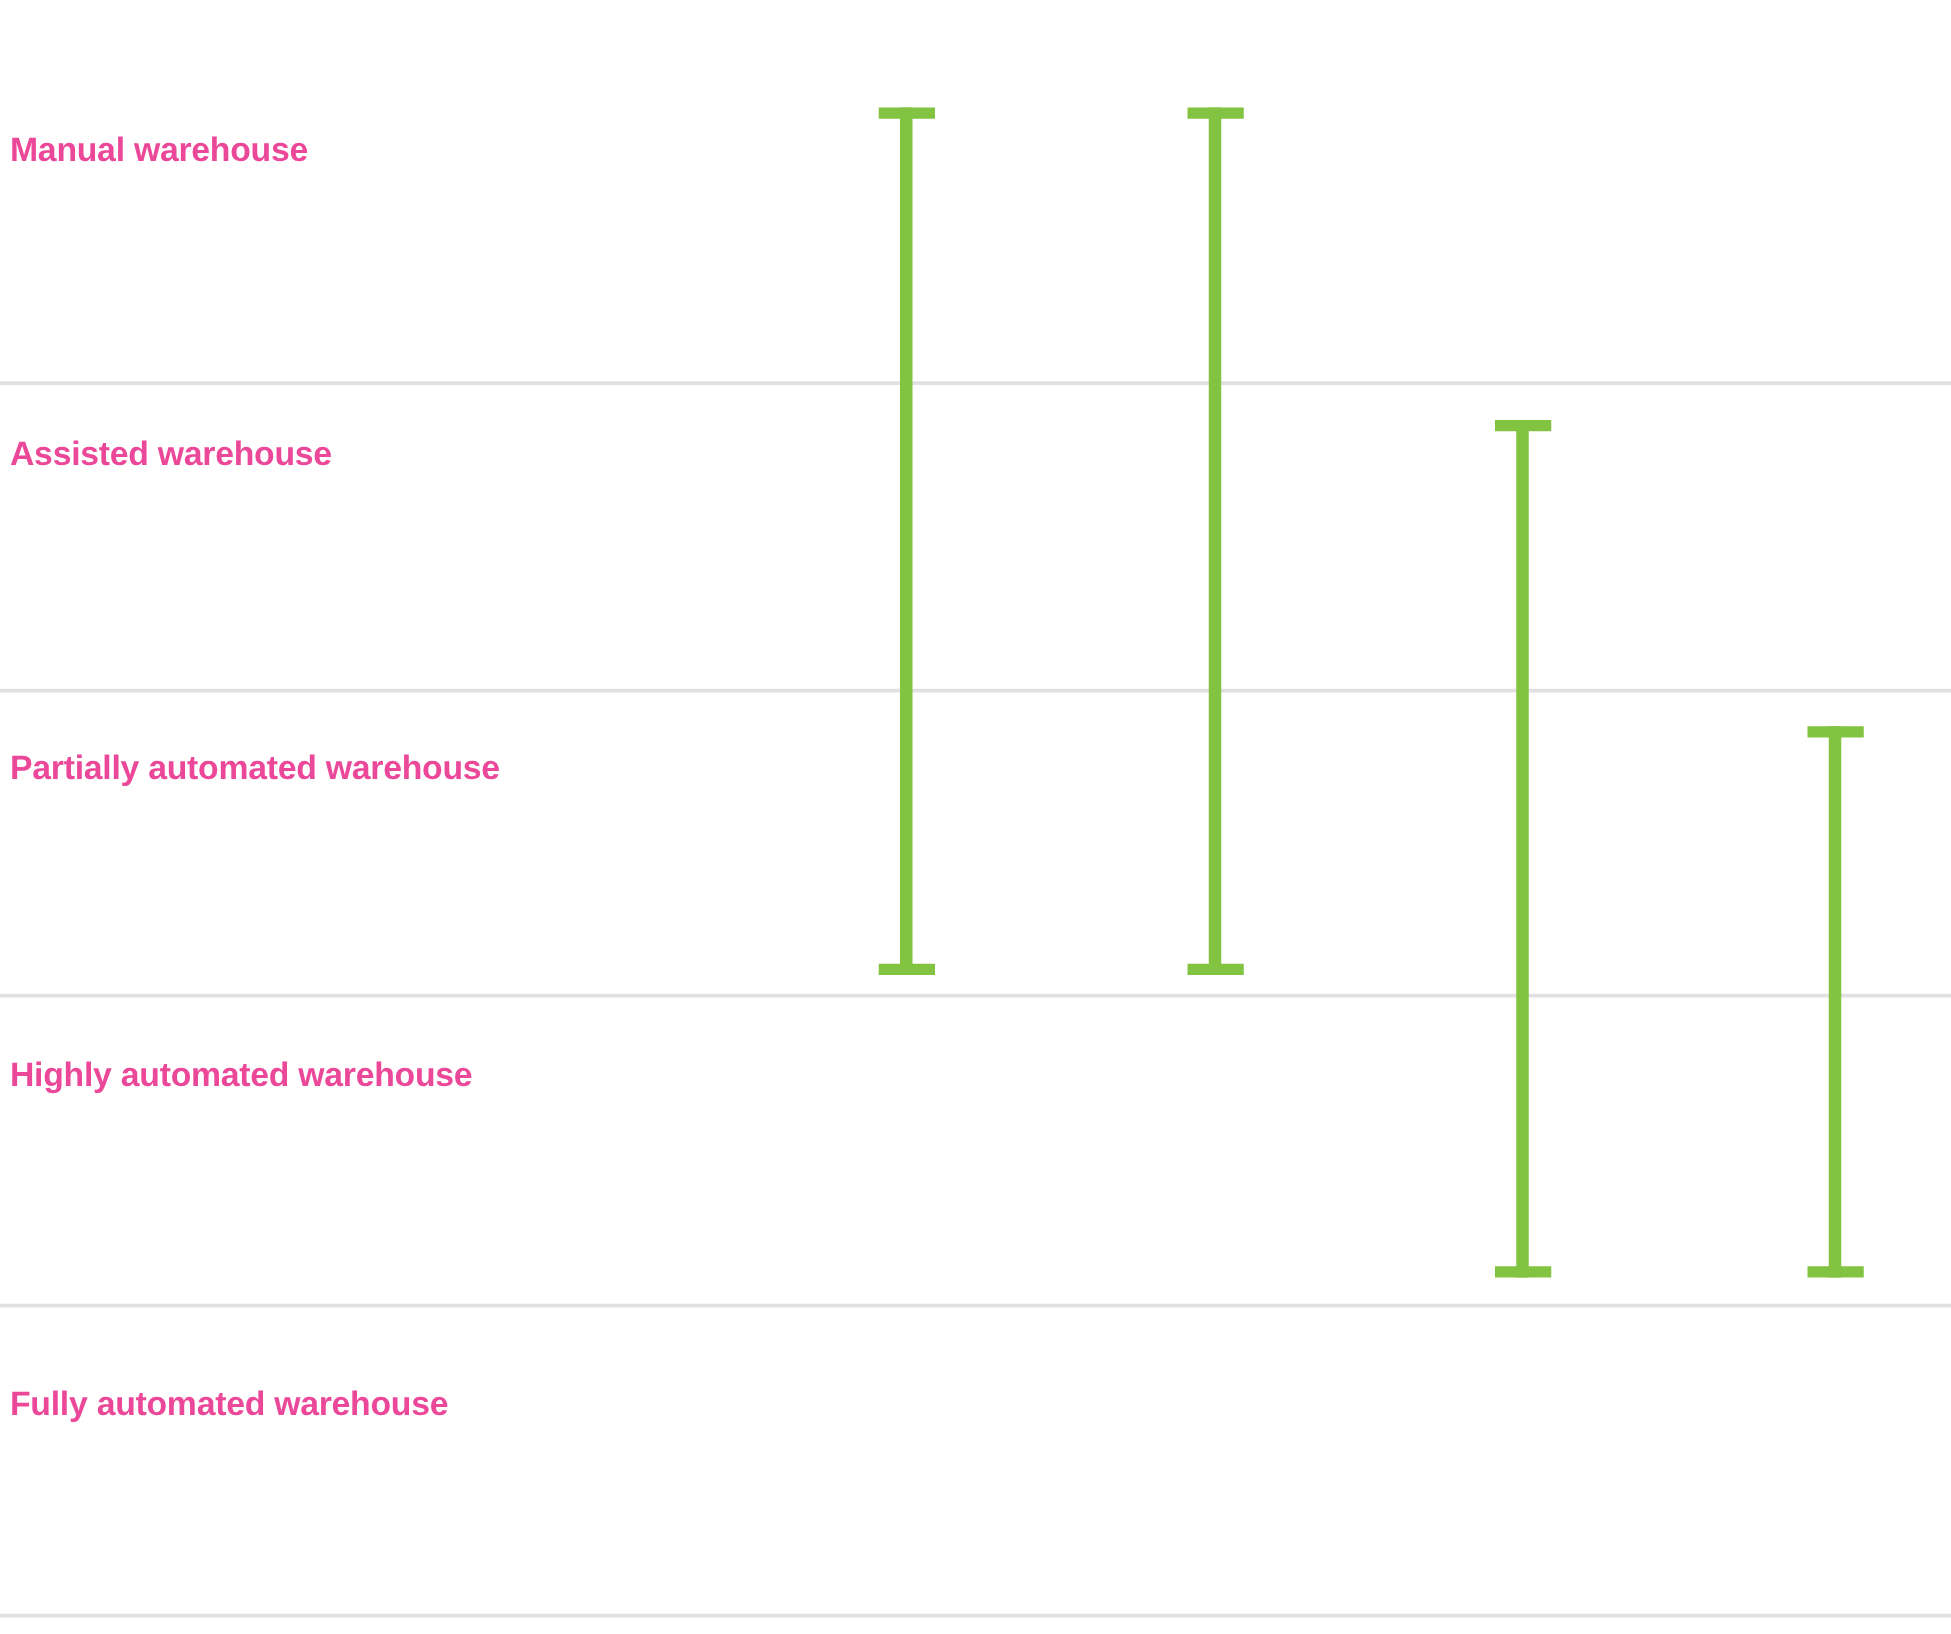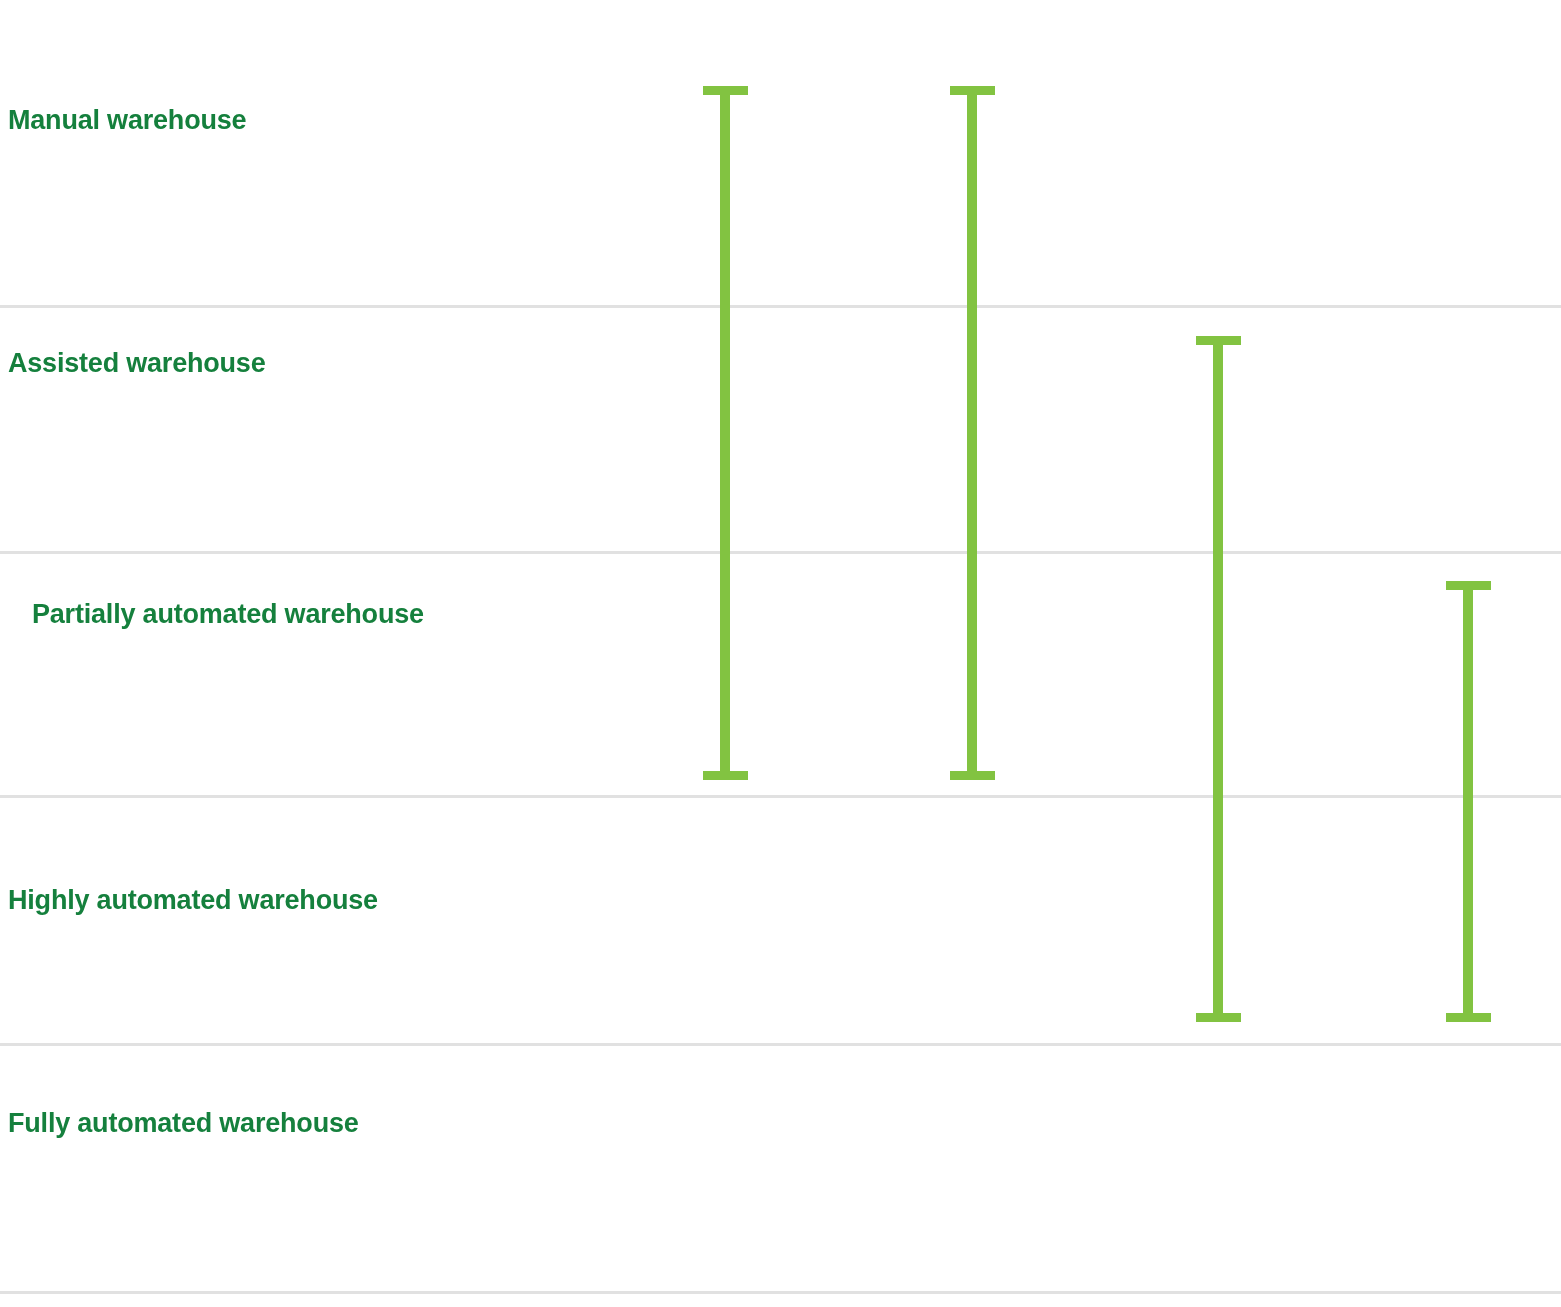--- a/index.html
+++ b/index.html
@@ -28,21 +28,21 @@
   .gridline {
     position: absolute;
     left: 0;
     width: 1561px;
     height: 3px;
     background: #e1e1e1;
   }
   .cat-label {
     position: absolute;
     left: 8px;
-    color: #15803d;
+    color: #ec4899;
     font-family: "Liberation Sans", sans-serif;
     font-weight: bold;
     font-size: 27px;
     letter-spacing: -0.2px;
     white-space: nowrap;
     line-height: 1;
   }
   .range-bar {
     position: absolute;
   }
@@ -64,22 +64,22 @@
   <div class="plot-area">
 
     <div class="gridline" style="top:305px;"></div>
     <div class="gridline" style="top:551px;"></div>
     <div class="gridline" style="top:795px;"></div>
     <div class="gridline" style="top:1043px;"></div>
     <div class="gridline" style="top:1291px;"></div>
 
     <div class="cat-label" style="top:107px;">Manual warehouse</div>
     <div class="cat-label" style="top:350px;">Assisted warehouse</div>
-    <div class="cat-label" style="top:601px;margin-left:24px;">Partially automated warehouse</div>
-    <div class="cat-label" style="top:847px;margin-top:40px;">Highly automated warehouse</div>
+    <div class="cat-label" style="top:601px;">Partially automated warehouse</div>
+    <div class="cat-label" style="top:847px;">Highly automated warehouse</div>
     <div class="cat-label" style="top:1110px;">Fully automated warehouse</div>
 
     <div id="bars-layer">
         <div class="range-bar" style="left: 702.5px; top: 86px; width: 45px; height: 694px;">
           <div class="range-stem" style="left: 17.5px; top: 0px; width: 10px; height: 694px; background: rgb(130, 195, 65);"></div>
           <div class="range-cap" style="left: 0px; top: 0px; width: 45px; background: rgb(130, 195, 65);"></div>
           <div class="range-cap" style="left: 0px; top: 685px; width: 45px; background: rgb(130, 195, 65);"></div>
         </div>
         <div class="range-bar" style="left: 949.5px; top: 86px; width: 45px; height: 694px;">
           <div class="range-stem" style="left: 17.5px; top: 0px; width: 10px; height: 694px; background: rgb(130, 195, 65);"></div>

